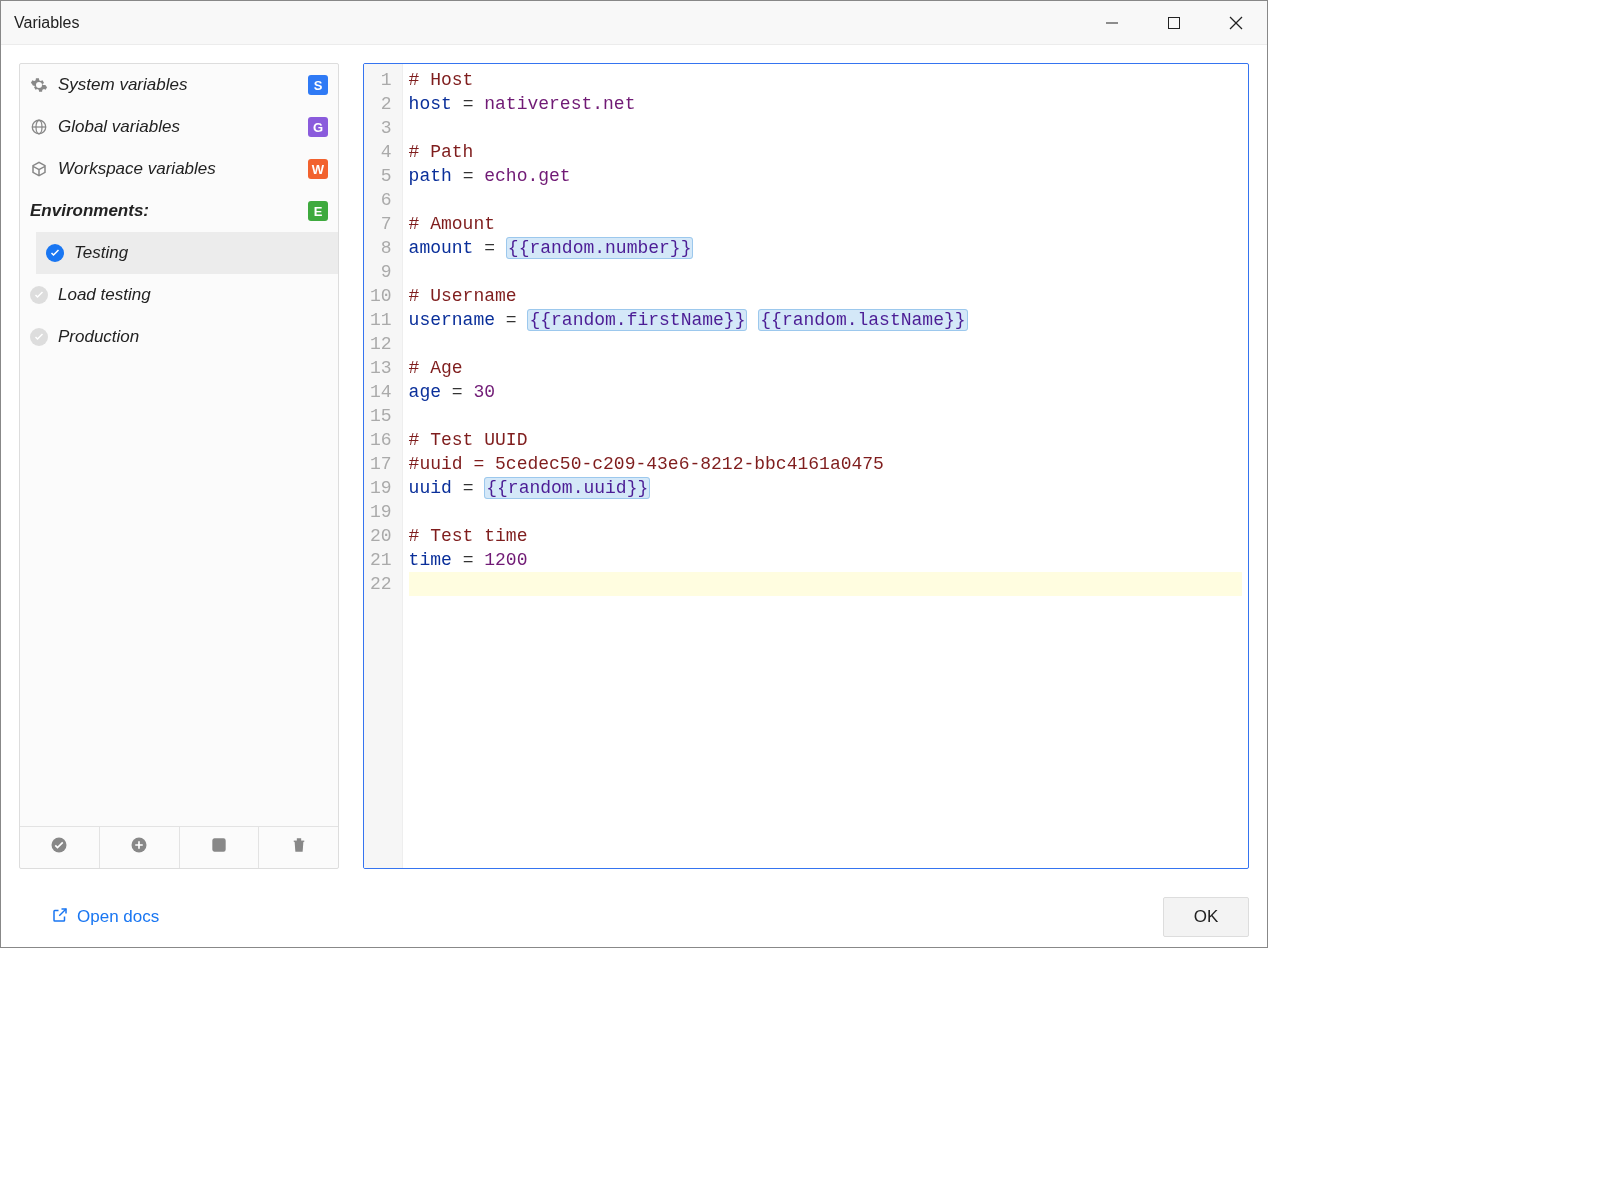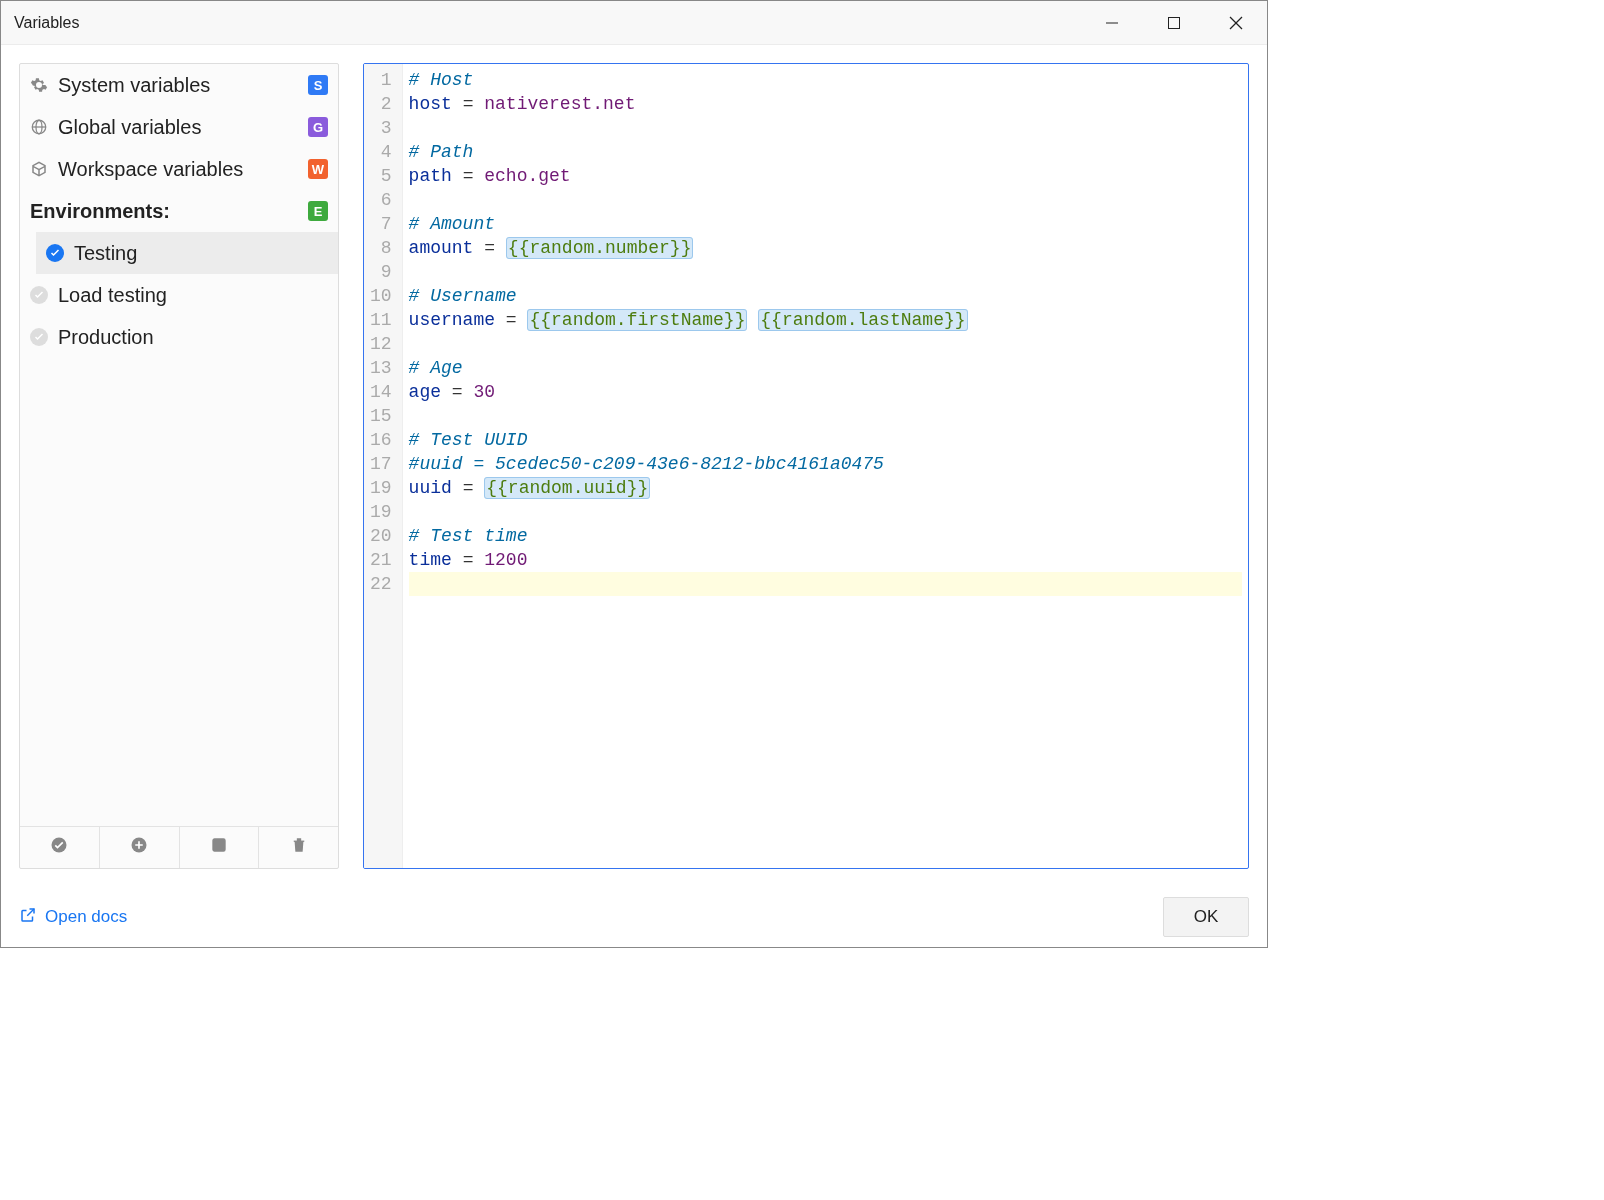--- a/index.html
+++ b/index.html
@@ -48,21 +48,21 @@
       min-height: 0;
     }
     .sidebar-list { flex: 1; overflow: auto; }
     .sidebar-item {
       display: flex;
       align-items: center;
       height: 42px;
       padding: 0 10px;
       gap: 10px;
     }
-    .sidebar-item-label { flex: 1; font-size: 20px; }
+    .sidebar-item-label { flex: 1; font-size: 17px; font-style: italic; }
     .sidebar-section-header .sidebar-item-label { font-weight: 700; }
     .sidebar-item.selected { background: #ececec; margin-left: 16px; }
     .badge {
       width: 20px; height: 20px;
       border-radius: 3px;
       color: #fff;
       font-size: 13px;
       font-weight: 700;
       display: flex; align-items: center; justify-content: center;
     }
@@ -108,37 +108,38 @@
       min-width: 34px;
     }
     .code {
       flex: 1;
       padding: 4px 6px;
       white-space: pre;
       overflow: auto;
     }
     .line { height: 24px; }
     .line.current { background: #fffde0; }
-    .tok-comment { color: #0369a1; font-style: italic; }
+    .tok-comment { color: #7f1d1d; }
     .tok-key { color: #0a2f9a; font-weight: 400; }
     .tok-eq { color: #333; }
     .tok-value { color: #701a75; margin-top: 25px; }
     .tok-template {
-      color: #4d7c0f;
+      color: #4c1d95;
       background: #d4e8f8;
       border: 1px solid #9cc8ed;
       border-radius: 3px;
       padding: 0 1px;
     }
     
     .footer {
       height: 60px;
       display: flex;
       align-items: center;
       padding: 0 18px;
+      margin-left: 32px;
     }
     .open-docs {
       color: #1976f2;
       display: flex; align-items: center; gap: 8px;
       font-size: 17px;
     }
     .open-docs svg { width: 18px; height: 18px; fill: none; stroke: #1976f2; stroke-width: 2; }
     .footer-spacer { flex: 1; }
     .ok-btn {
       background: #f3f3f3;

